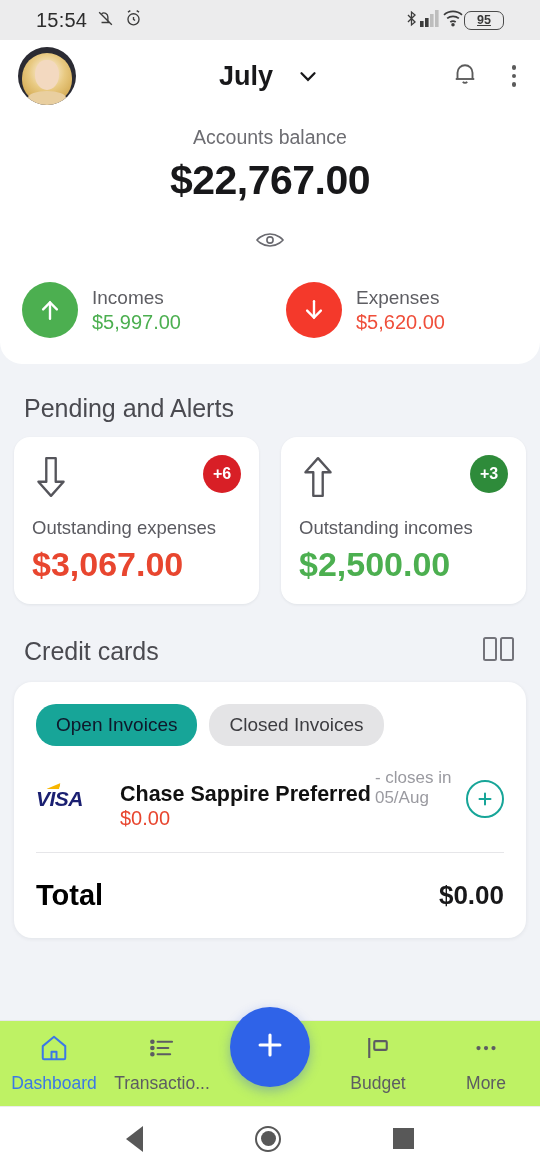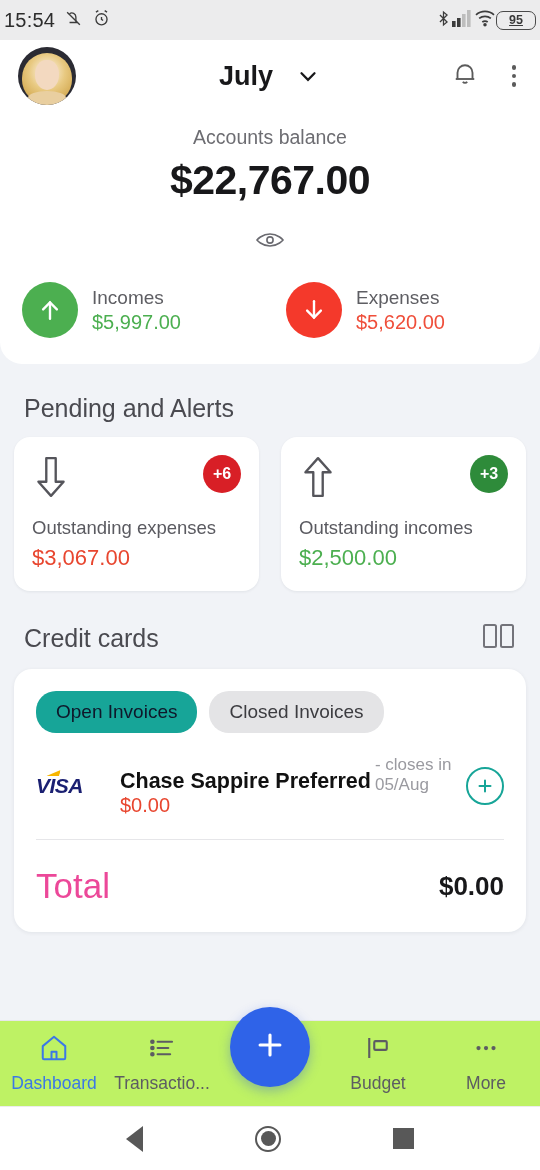--- a/index.html
+++ b/index.html
@@ -8,21 +8,21 @@
     font-family:"Liberation Sans", sans-serif;
     background:#ffffff;
     overflow:hidden;
   }
   .phone { width:540px; height:1170px; position:relative; display:flex; flex-direction:column; background:#f1f3f7; }
 
   
   .statusbar {
     height:40px; background:#ececed; flex:0 0 40px;
     display:flex; align-items:center; justify-content:space-between;
-    padding:0 4px; color:#3b3b3b;
+    padding:0 36px; color:#3b3b3b;
   }
   .sb-left { display:flex; align-items:center; gap:9px; }
   .sb-time { font-size:20px; letter-spacing:.2px; color:#2d2d2d; }
   .sb-right { display:flex; align-items:center; gap:0;text-decoration:underline; }
   .batt {
     border:1.8px solid #4a4a4a; border-radius:7px;
     padding:0 6px; height:19px; min-width:40px;
     display:flex; align-items:center; justify-content:center;
     font-size:12.5px; color:#3a3a3a; font-weight:600;
   }
@@ -88,21 +88,21 @@
     flex:1 1 50%; background:#fff; border-radius:16px; padding:18px 18px 20px;
     box-shadow:0 1px 3px rgba(20,25,45,.07);
     display:flex; flex-direction:column;
   }
   .p-top { display:flex; align-items:flex-start; justify-content:space-between; height:56px; }
   .badge {
     min-width:38px; height:38px; border-radius:50%; color:#fff;
     font-size:16px; font-weight:600; display:flex; align-items:center; justify-content:center;
   }
   .p-label { font-size:18.5px; color:#5a5a60; margin-top:6px; }
-  .p-val { font-size:22px; margin-top:6px; font-weight:400; }
+  .p-val { font-size:34px; margin-top:6px; font-weight:700; }
 
   
   .cc-panel {
     background:#fff; border-radius:18px; margin:0 14px;
     padding:22px 22px 26px; box-shadow:0 1px 4px rgba(20,25,45,.07);
   }
   .pills { display:flex; gap:12px; }
   .pill { border-radius:20px; padding:10px 20px; font-size:19px; }
   .pill.active { background:#17a598; color:#0f172a; }
   .pill.idle { background:#e4e4e6; color:#3c3c40; }
@@ -115,21 +115,21 @@
   .cc-line1 { display:flex; align-items:flex-end; gap:4px; flex-wrap:nowrap; }
   .cc-name { font-size:21.5px; font-weight:700; color:#111; white-space:nowrap; }
   .cc-close { font-size:17px; color:#9a9aa0; line-height:1.15; max-width:96px; }
   .cc-amt { font-size:20px; color:#e8462f; margin-top:2px; }
   .plus-circle {
     width:38px; height:38px; border-radius:50%; border:2px solid #17a598;
     display:flex; align-items:center; justify-content:center; flex:0 0 38px;
   }
   .divider { height:1px; background:#e6e6e9; margin:22px 0 0; }
   .total-row { display:flex; align-items:center; justify-content:space-between; margin-top:26px; }
-  .total-l { font-size:35px; color:#ec4899; }
+  .total-l { font-size:29px; color:#000000;font-weight:bold; }
   .total-r { font-size:26px; font-weight:700; color:#18181a; }
 
   
   .bottomnav {
     flex:0 0 86px; background:#bef264; border-top:1px solid #e7e7ea;
     display:flex; align-items:center; position:relative;
   }
   .nav-item { flex:1 1 20%; display:flex; flex-direction:column; align-items:center; gap:6px; }
   .nav-item.spacer { visibility:hidden; }
   .nav-label { font-size:17.5px; color:#5c5c62; max-width:100%; white-space:nowrap; overflow:hidden; }

